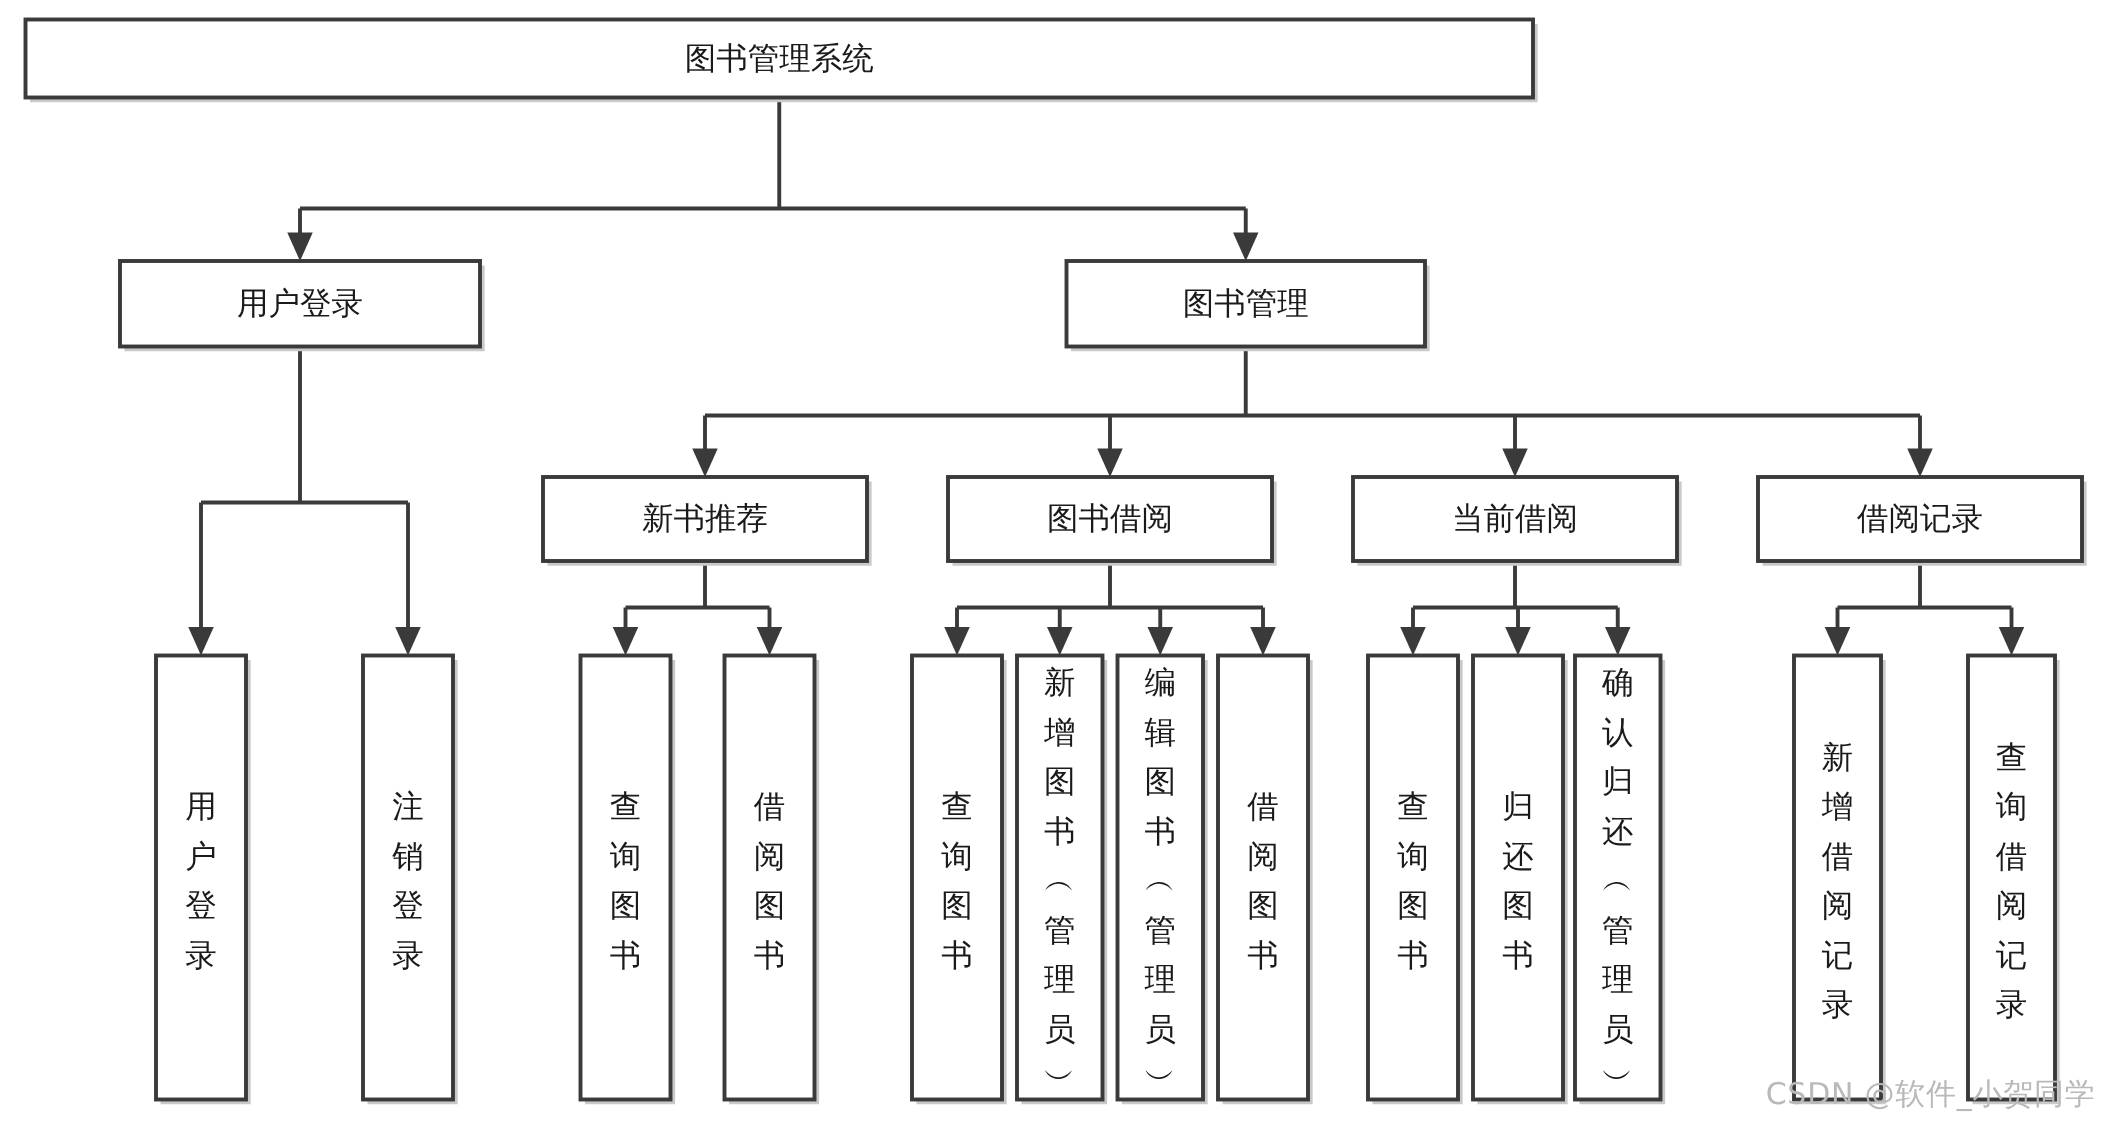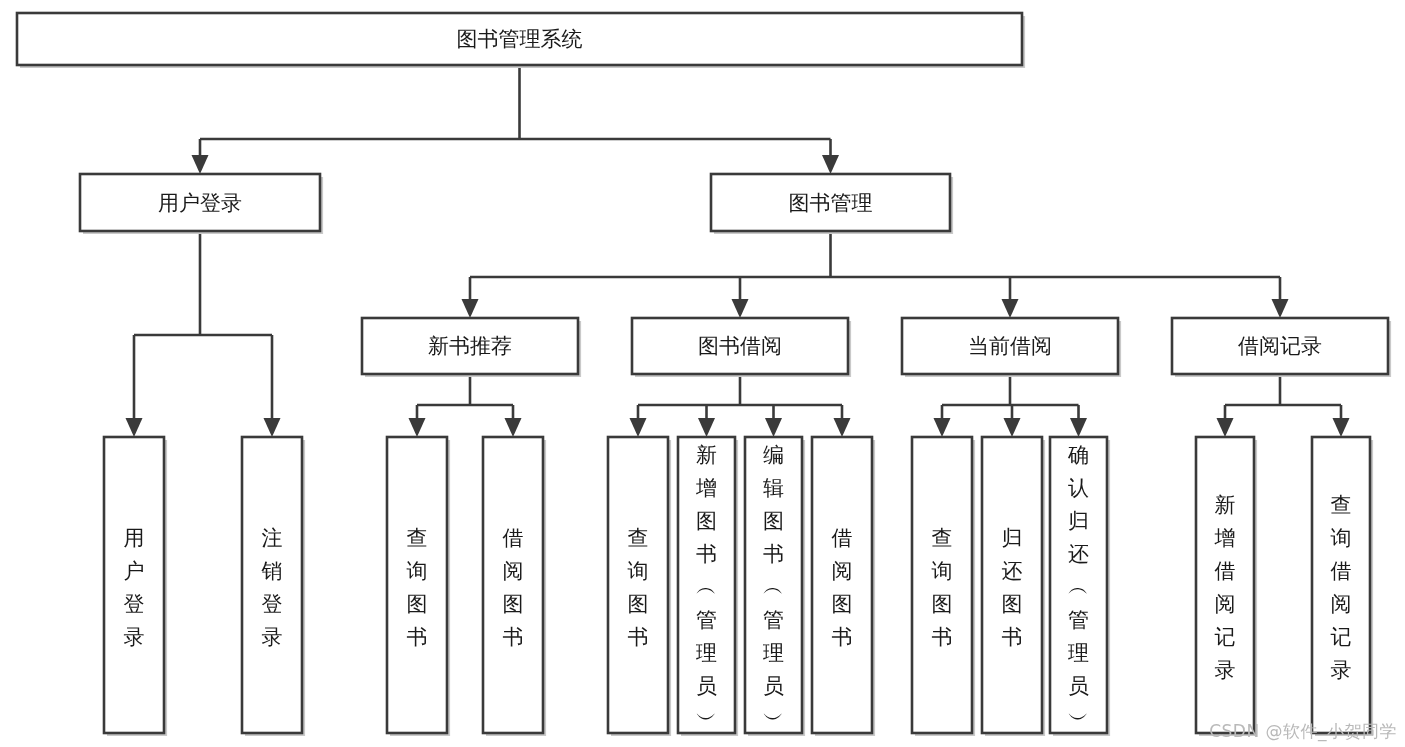--- a/index.html
+++ b/index.html
@@ -58,21 +58,21 @@
     font-family: "DejaVu Sans", "Liberation Sans", sans-serif;
     font-size: 21px;
     fill: #1a1a1a;
     text-anchor: middle;
   }
   .watermark {
     position: absolute;
     right: 8px;
     bottom: 4px;
     font-family: "DejaVu Sans", "Liberation Sans", sans-serif;
-    font-size: 17px;
+    font-size: 20px;
     color: #b9b9b9;
     white-space: nowrap;
     letter-spacing: 0.5px;
     user-select: none;
   }
 </style>
 </head>
 <body>
 
 <div id="diagram-root">

